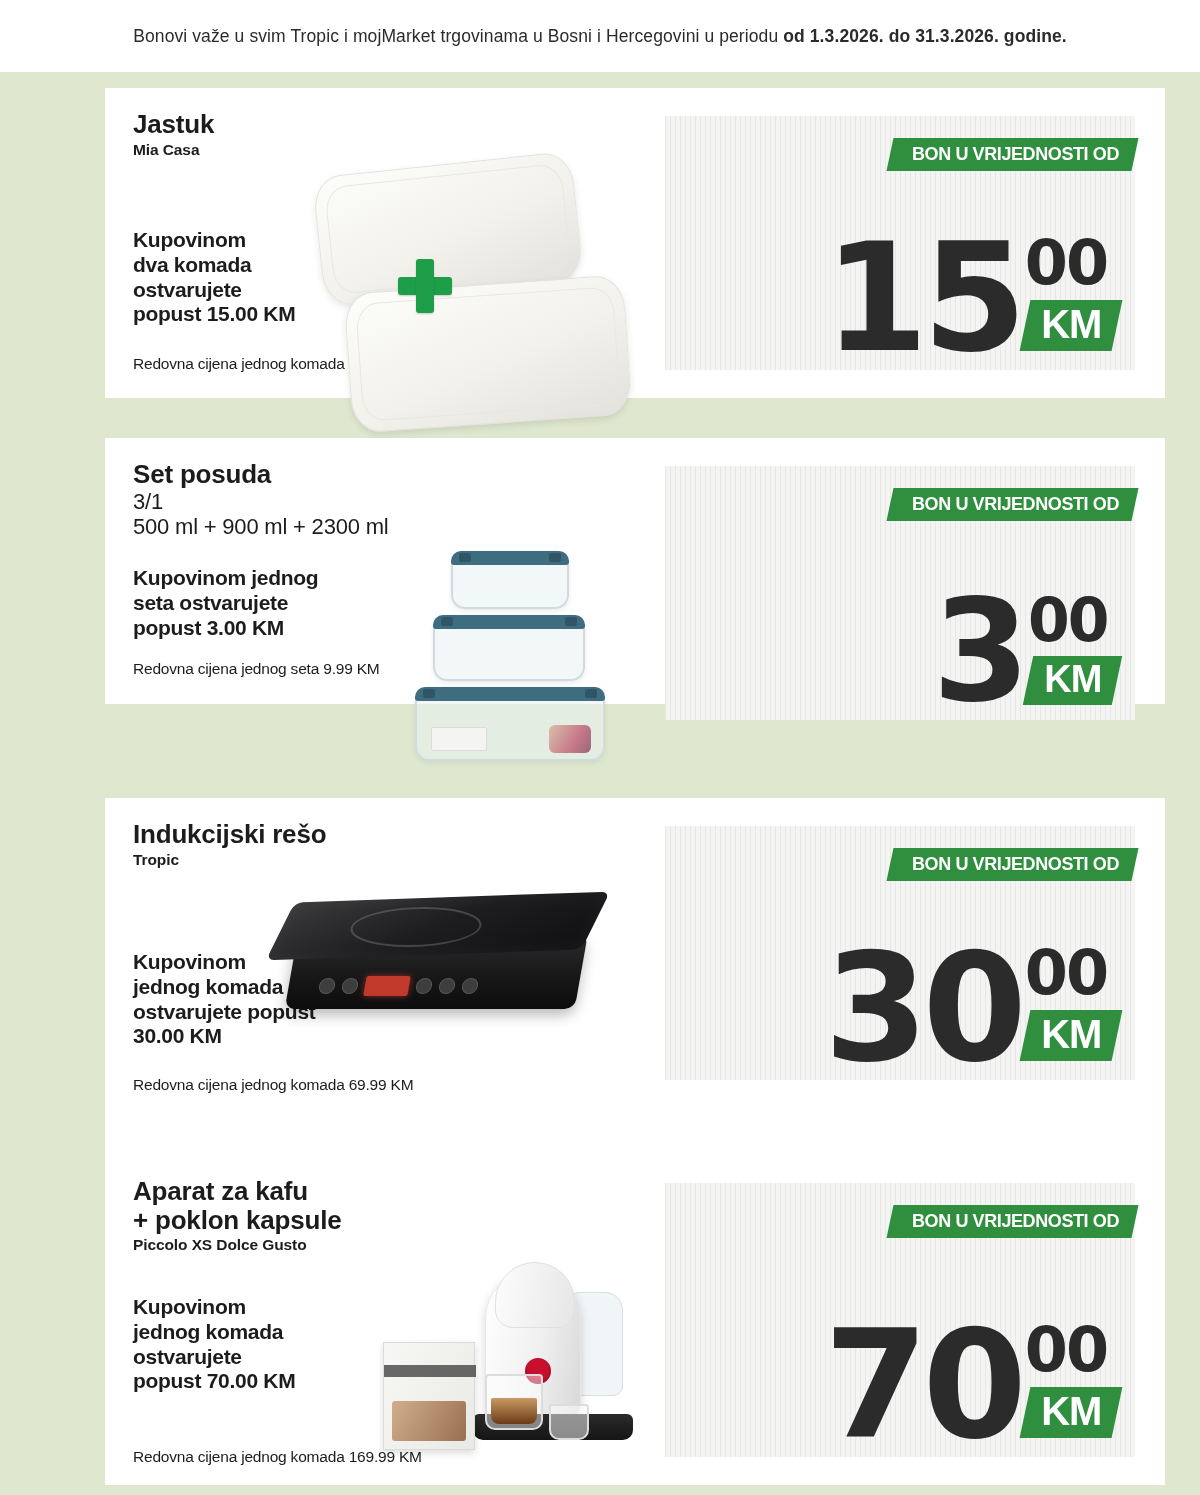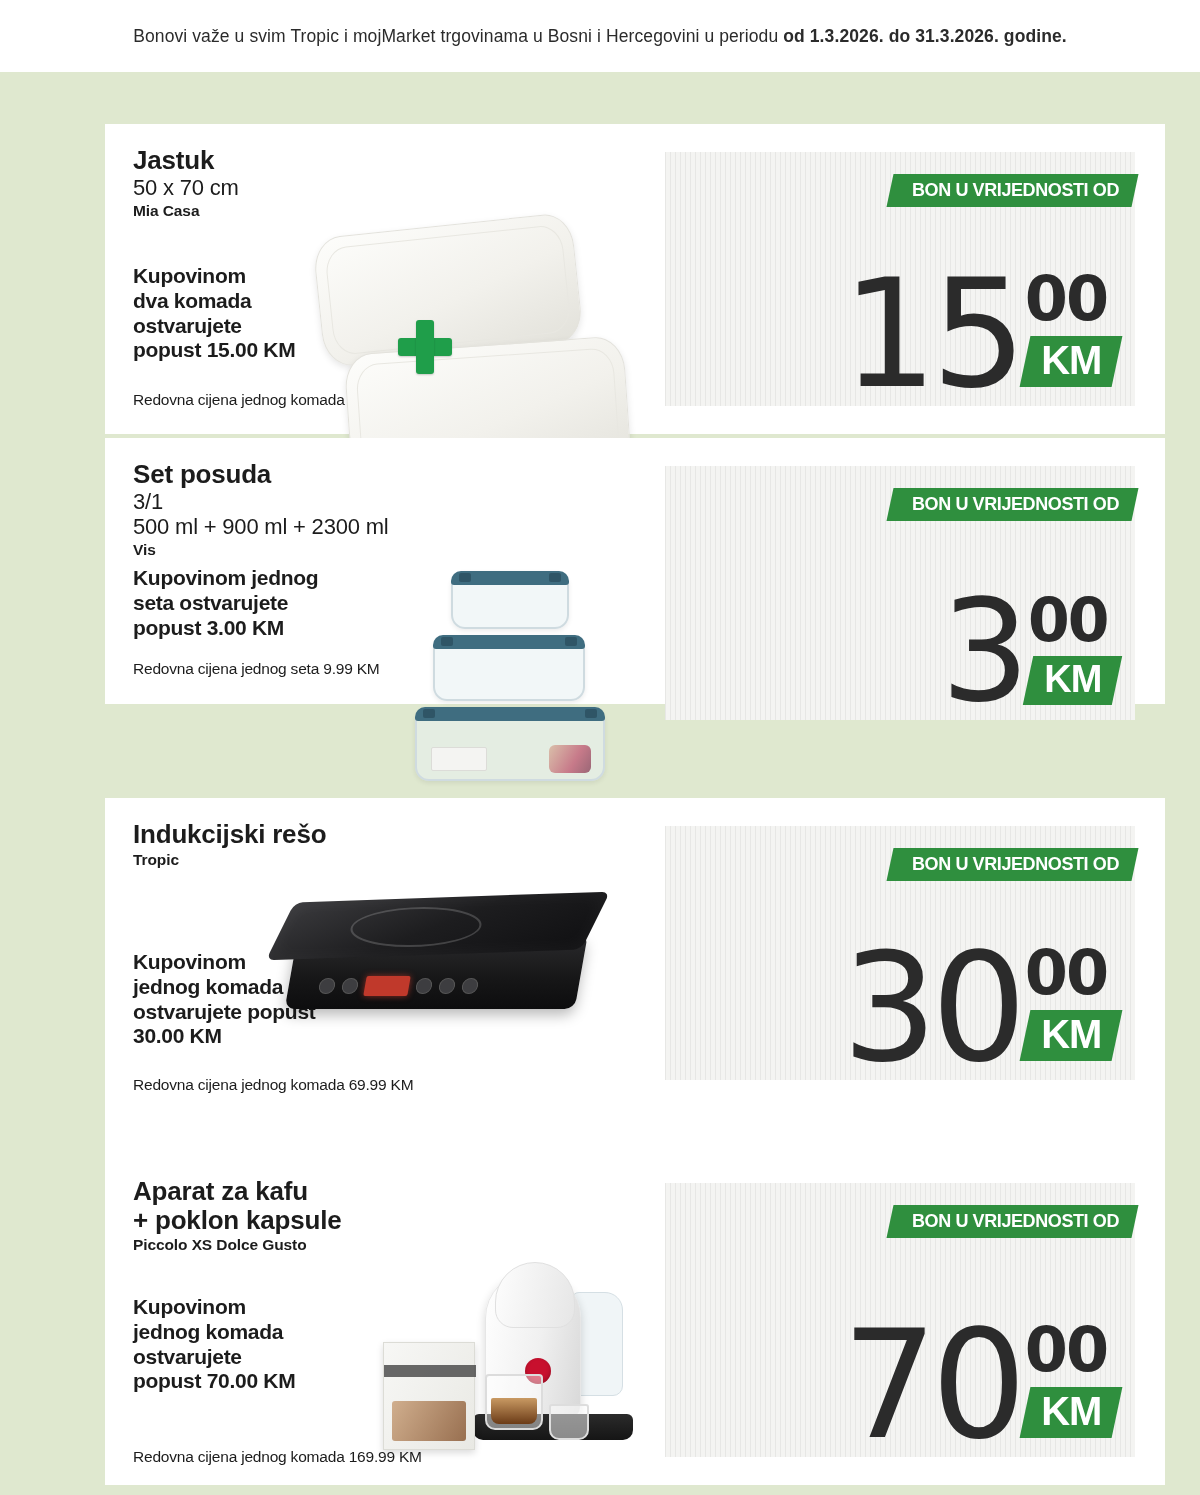--- a/index.html
+++ b/index.html
@@ -31,21 +31,21 @@
   .header-text b { font-weight: bold; }
 
   
   .card {
     position: absolute;
     left: 105px;
     width: 1060px;
     background: #ffffff;
     display: flex;
   }
-  .card-1 { top: 88px;   height: 310px; margin-top: 36px; }
+  .card-1 { top: 88px;   height: 310px; }
   .card-2 { top: 438px;  height: 266px; }
   .card-3 { top: 798px;  height: 358px; }
   .card-4 { top: 1155px; height: 330px; }
 
   .left-col {
     position: relative;
     width: 560px;
     padding: 22px 0 0 28px;
   }
 
@@ -261,21 +261,21 @@
 
   .amount-wrap {
     position: absolute;
     right: 18px;
     bottom: 10px;
     display: flex;
     align-items: flex-start;
   }
   .amount-int {
     font-family: "DejaVu Sans", sans-serif;
-    font-weight: normal;
+    font-weight: bold;
     font-size: 150px;
     line-height: 0.82;
     color: #2b2b2b;
     letter-spacing: -6px;
   }
   .amount-right { display: flex; flex-direction: column; align-items: flex-start; margin-left: 4px; }
   .amount-dec {
     font-family: "DejaVu Sans", sans-serif;
     font-weight: bold;
     font-size: 62px;
@@ -306,21 +306,20 @@
 
 <div class="header-bar">
   <div class="header-text">
     <span>Bonovi važe u svim Tropic i mojMarket trgovinama u Bosni i Hercegovini u periodu </span><b>od 1.3.2026. do 31.3.2026. godine.</b>
   </div>
 </div>
 
 <div class="card card-1 c1">
   <div class="left-col">
     <div class="prod-title">Jastuk</div>
-    <div class="prod-sub">50 x 70 cm</div>
     <div class="prod-brand">Mia Casa</div>
     <div class="promo" style="white-space:pre-line">Kupovinom
 dva komada
 ostvarujete
 popust 15.00 KM</div>
     <div class="regular">Redovna cijena jednog komada 14.99 KM</div>
 
     <div class="prod-img">
       <div class="pillow pillow-a">
           <div class="pillow-stitch"></div>
@@ -349,21 +348,20 @@
       </div>
     </div>
   </div>
 </div>
 
 <div class="card card-2 c2">
   <div class="left-col">
     <div class="prod-title">Set posuda</div>
     <div class="prod-sub" style="white-space:pre-line">3/1
 500 ml + 900 ml + 2300 ml</div>
-    <div class="prod-brand">Vis</div>
     <div class="promo" style="white-space:pre-line">Kupovinom jednog
 seta ostvarujete
 popust 3.00 KM</div>
     <div class="regular">Redovna cijena jednog seta 9.99 KM</div>
 
     <div class="prod-img">
       <div class="cont cont-1">
           <div class="cont-lid"></div>
         </div>
       <div class="cont cont-2">

